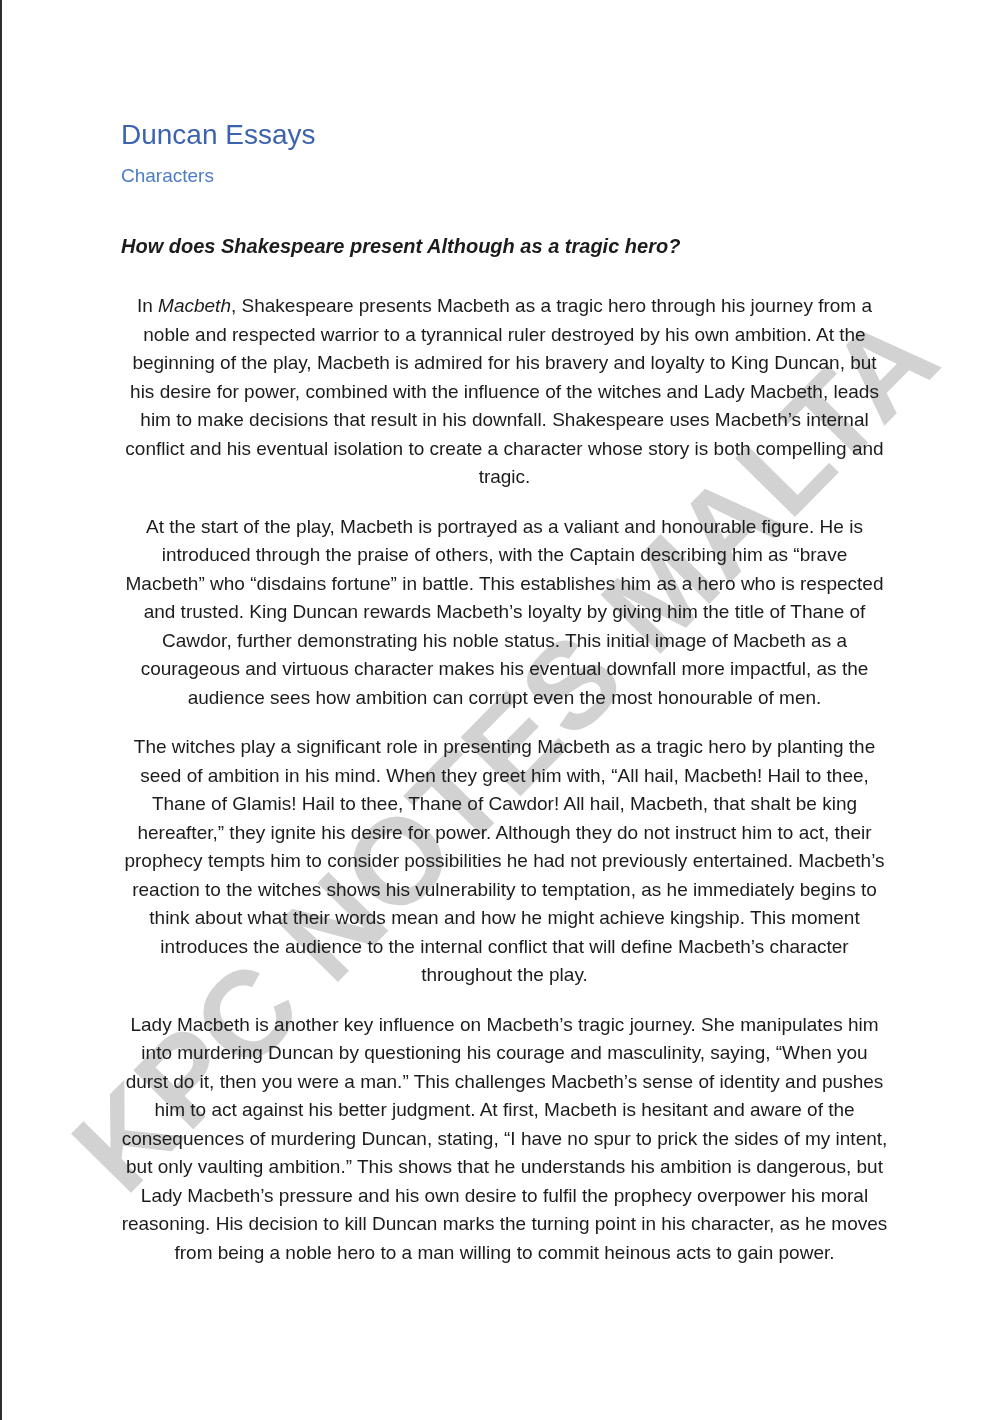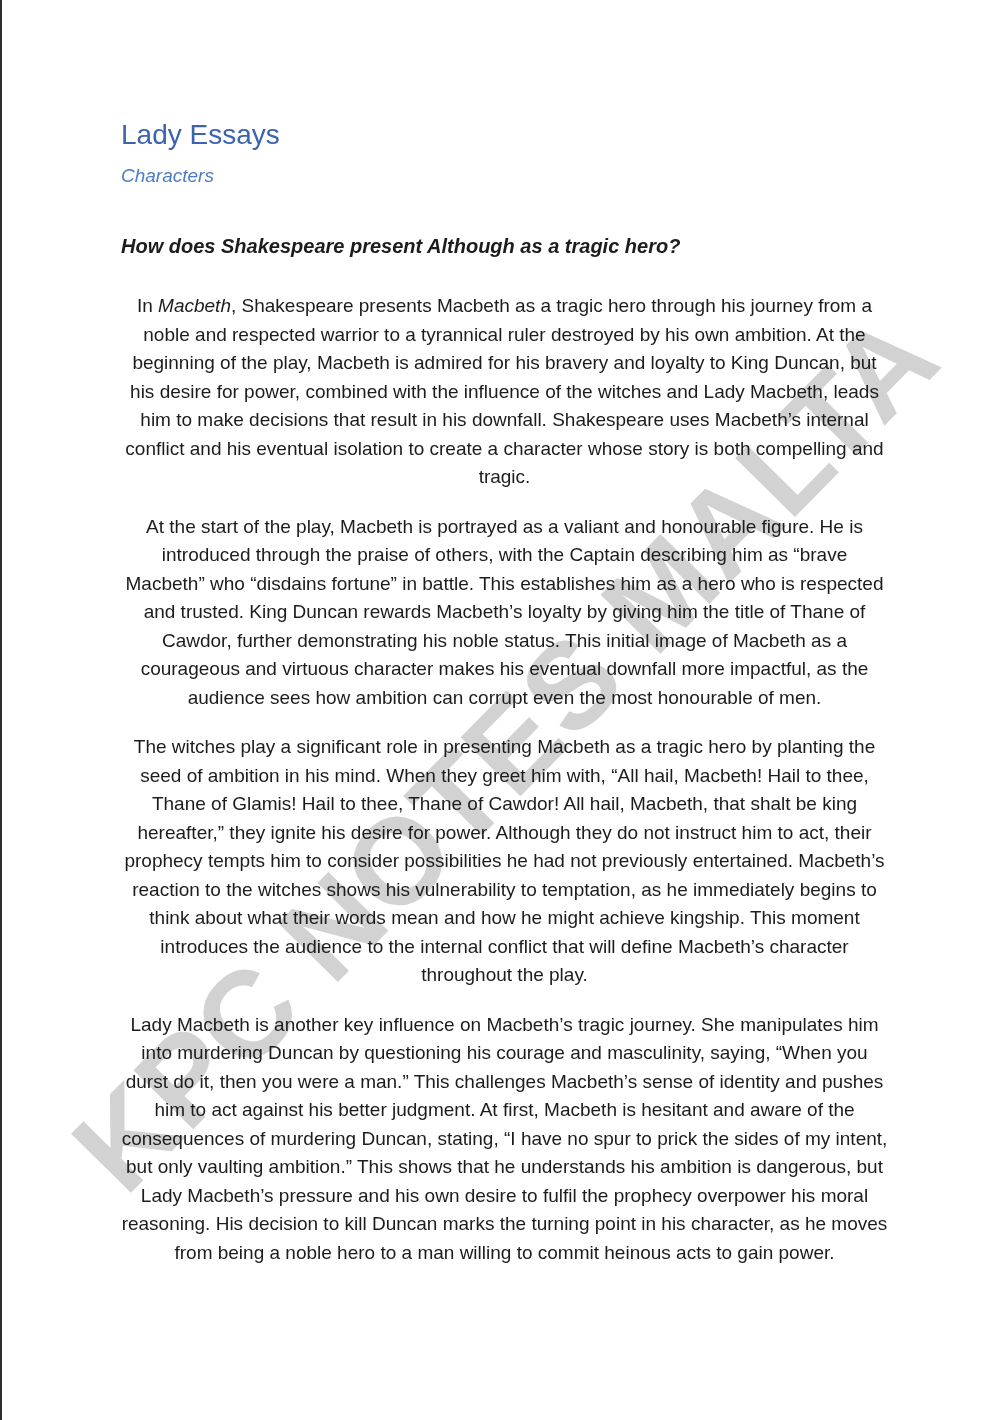--- a/index.html
+++ b/index.html
@@ -57,21 +57,20 @@
     line-height: 34px;
     color: var(--title, #3c64ae);
   }
 
   .doc-subtitle {
     margin-top: 12px;
     font-size: 19px;
     font-weight: normal;
     line-height: 23px;
     color: var(--subtitle, #4d7cc7);
-    font-style: italic;
   }
 
   .essay-heading {
     margin-top: 47px;
     font-size: 20px;
     font-weight: bold;
     font-style: italic;
     line-height: 25px;
     color: var(--body-text, #1c1c1c);
   }
@@ -95,21 +94,21 @@
 <body>
 
 <div class="page">
 
   <div class="page-edge-left"></div>
 
   <div class="watermark">KPC NOTES MALTA</div>
 
   <div class="content">
 
-    <h1 class="doc-title">Lady Essays</h1>
+    <h1 class="doc-title">Duncan Essays</h1>
 
     <h2 class="doc-subtitle">Characters</h2>
 
     <h3 class="essay-heading">How does Shakespeare present Although as a tragic hero?</h3>
 
     <p class="body first"><span>In </span><span class="italic">Macbeth</span><span>, Shakespeare presents Macbeth as a tragic hero through his journey from a noble and respected warrior to a tyrannical ruler destroyed by his own ambition. At the beginning of the play, Macbeth is admired for his bravery and loyalty to King Duncan, but his desire for power, combined with the influence of the witches and Lady Macbeth, leads him to make decisions that result in his downfall. Shakespeare uses Macbeth’s internal conflict and his eventual isolation to create a character whose story is both compelling and tragic.</span></p>
 
     <p class="body">At the start of the play, Macbeth is portrayed as a valiant and honourable figure. He is introduced through the praise of others, with the Captain describing him as “brave Macbeth” who “disdains fortune” in battle. This establishes him as a hero who is respected and trusted. King Duncan rewards Macbeth’s loyalty by giving him the title of Thane of Cawdor, further demonstrating his noble status. This initial image of Macbeth as a courageous and virtuous character makes his eventual downfall more impactful, as the audience sees how ambition can corrupt even the most honourable of men.</p>
 
     <p class="body">The witches play a significant role in presenting Macbeth as a tragic hero by planting the seed of ambition in his mind. When they greet him with, “All hail, Macbeth! Hail to thee, Thane of Glamis! Hail to thee, Thane of Cawdor! All hail, Macbeth, that shalt be king hereafter,” they ignite his desire for power. Although they do not instruct him to act, their prophecy tempts him to consider possibilities he had not previously entertained. Macbeth’s reaction to the witches shows his vulnerability to temptation, as he immediately begins to think about what their words mean and how he might achieve kingship. This moment introduces the audience to the internal conflict that will define Macbeth’s character throughout the play.</p>

